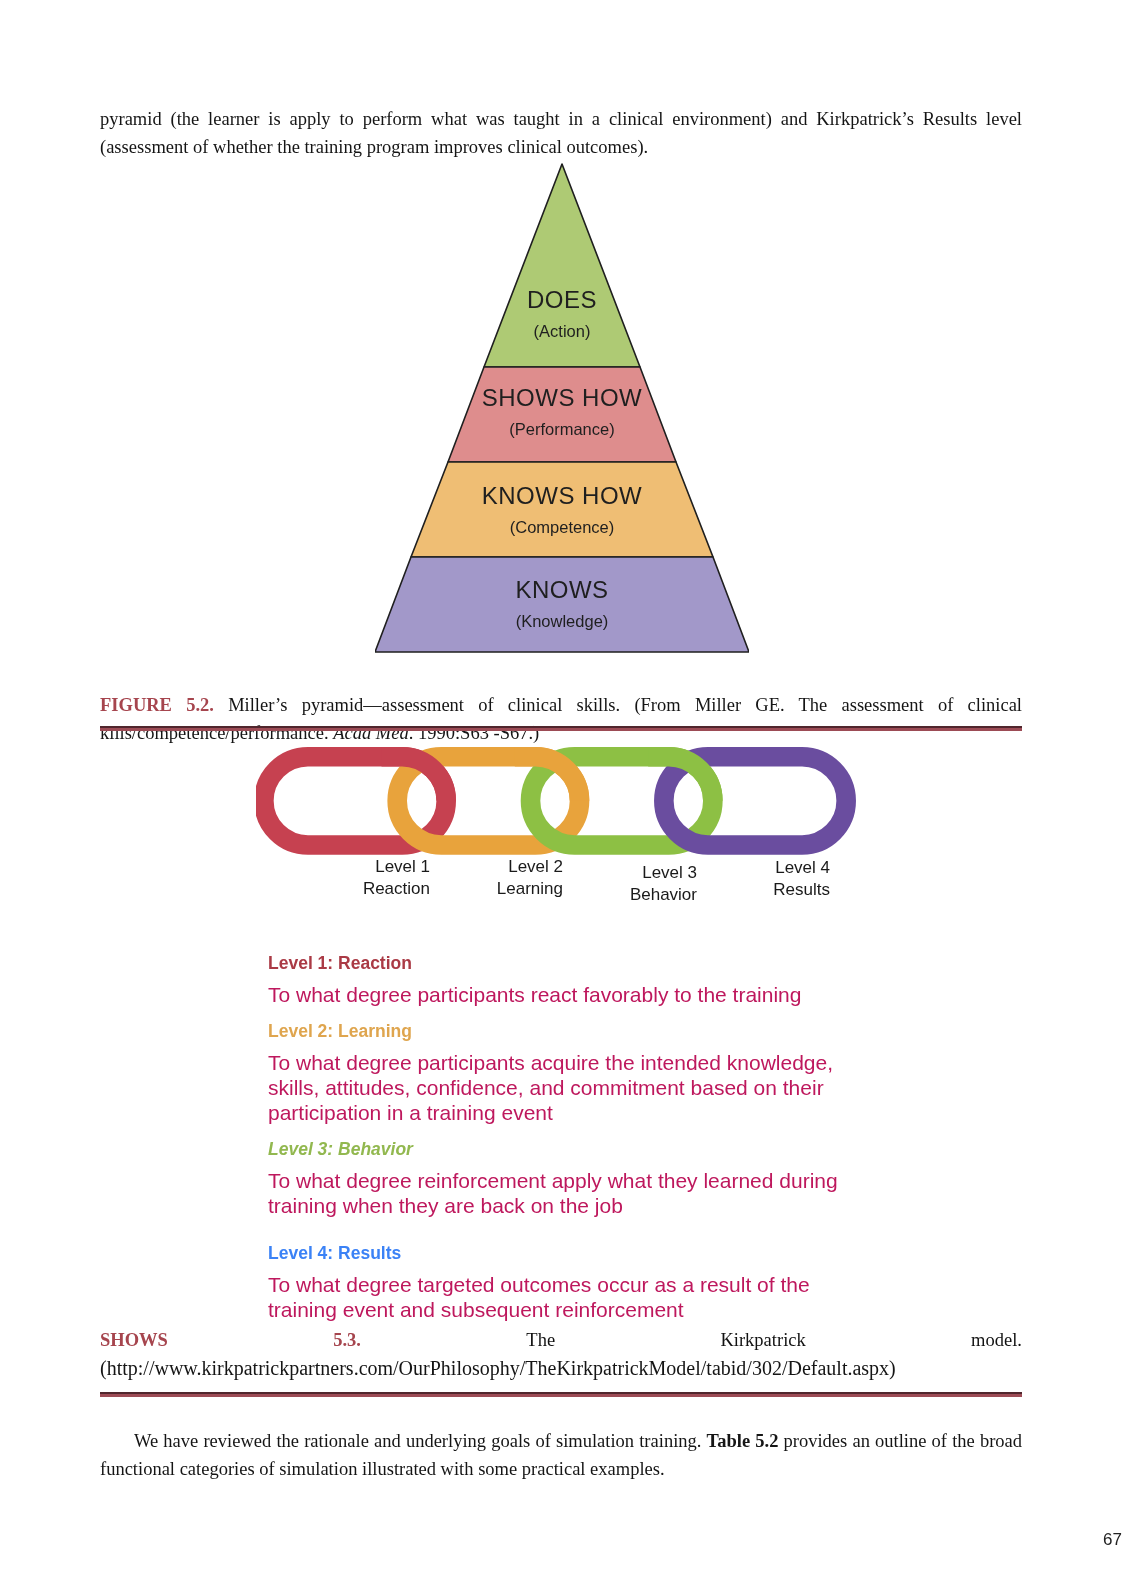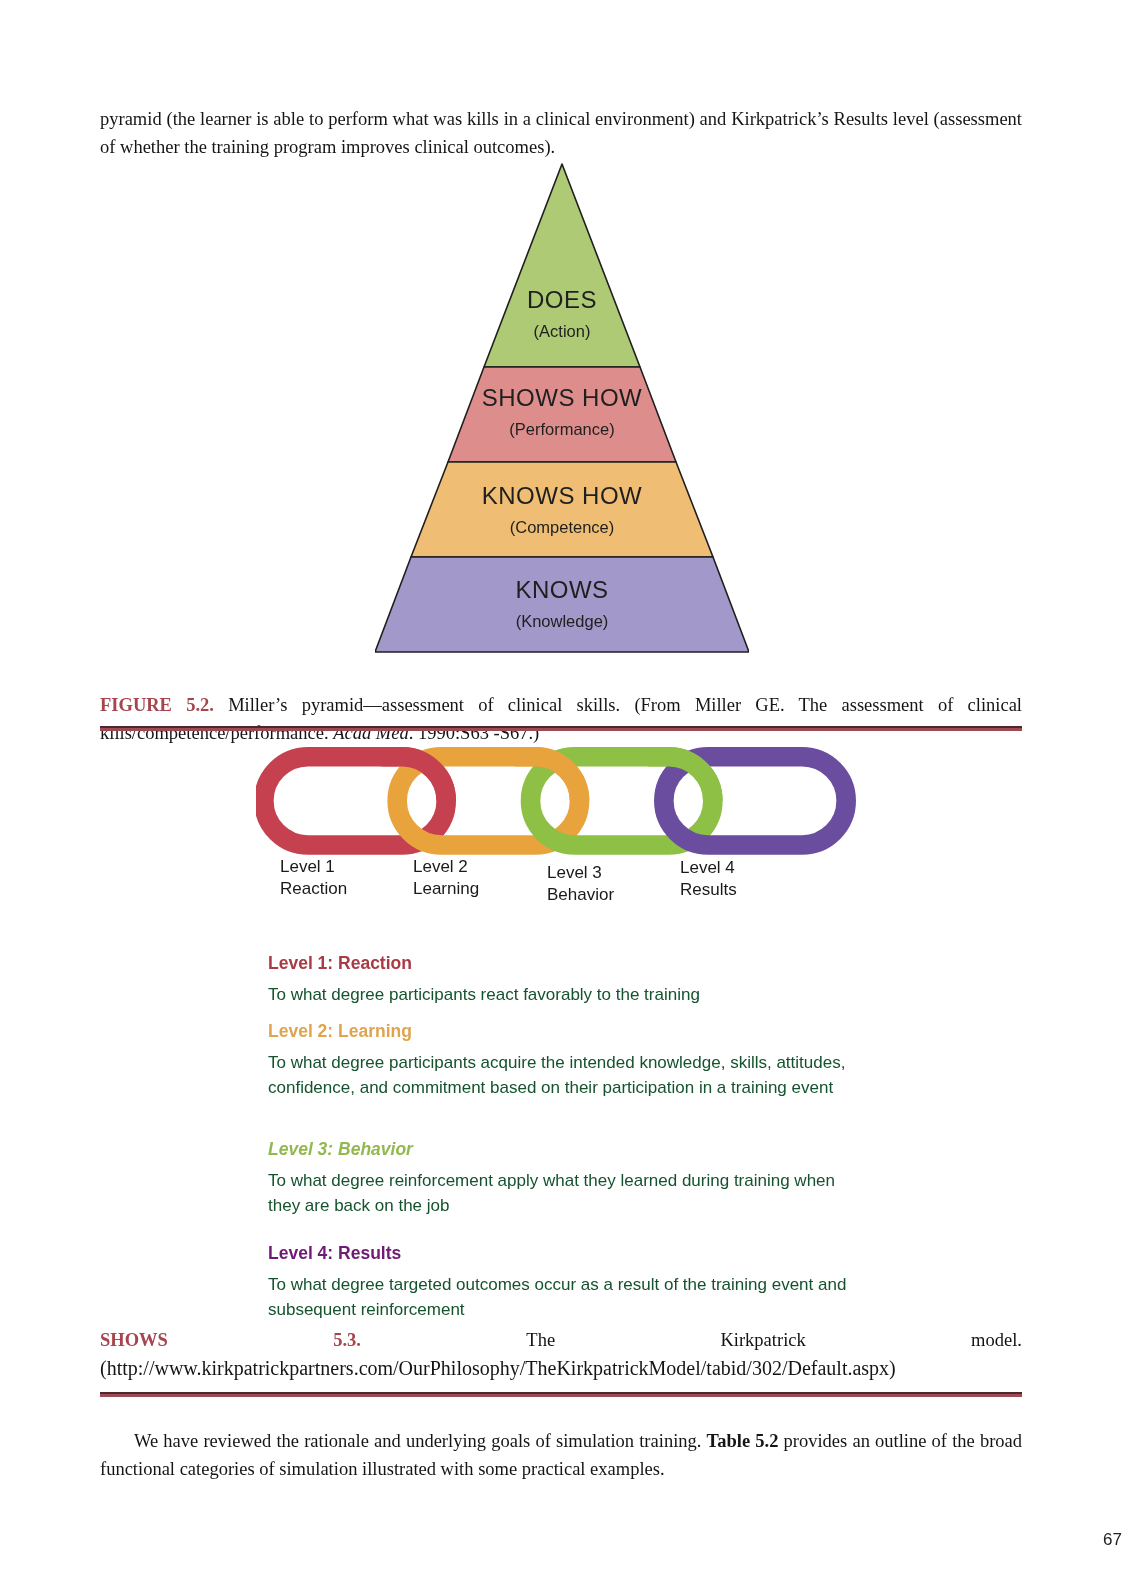--- a/index.html
+++ b/index.html
@@ -21,43 +21,43 @@
   .pyramid-wrap svg{display:block;width:100%;height:100%;}
   .pyr-band{stroke:#1f1f1f;stroke-width:1.6;stroke-linejoin:round;}
   .pt-main{font-family:"Liberation Sans",sans-serif;font-size:24px;fill:#1f1f1f;letter-spacing:.5px;}
   .pt-sub{font-family:"Liberation Sans",sans-serif;font-size:16.5px;fill:#1f1f1f;}
 
   
   .chain-wrap{position:absolute;left:256px;top:743px;width:600px;}
   .chain-wrap svg{display:block;width:100%;}
   .chain-link{fill:none;stroke-width:20;}
   .chain-weave{fill:none;stroke-width:20;stroke-linecap:butt;}
-  .chain-label{position:absolute;width:150px;text-align:left;
+  .chain-label{position:absolute;width:150px;text-align:right;
                font-family:"Liberation Sans",sans-serif;font-size:17px;line-height:22px;color:#1a1a1a;}
   .chain-label span{display:block;}
 
   
   .lv-block{position:absolute;left:268px;width:600px;font-family:"Liberation Sans",sans-serif;}
   .lv-head{font-size:17.5px;font-weight:bold;line-height:22px;margin:0 0 8px 0;}
-  .lv-body{font-size:17px;line-height:25px;margin:0;color:#14532d;}
+  .lv-body{font-size:21px;line-height:25px;margin:0;color:#be185d;}
 
   
   .cap53-line1{position:absolute;left:100px;width:922px;display:flex;justify-content:space-between;
                font-size:18.5px;line-height:28px;}
   .cap53-url{position:absolute;left:100px;width:922px;font-size:20px;line-height:28px;color:#151515;}
 
   .page-num{position:absolute;left:0;top:1530px;width:100%;text-align:right;
             font-family:"Liberation Sans",sans-serif;font-size:17px;color:#222;}
 </style>
 </head>
 <body>
 
 <div class="page">
 
-  <p class="serif-block" style="top:86px;">pyramid (the learner is able to perform what was kills in a clinical environment) and Kirkpatrick’s Results level (assessment of whether the training program improves clinical outcomes).</p>
+  <p class="serif-block" style="top:86px;">pyramid (the learner is apply to perform what was taught in a clinical environment) and Kirkpatrick’s Results level (assessment of whether the training program improves clinical outcomes).</p>
 
   <div class="pyramid-wrap">
     <svg viewBox="0 0 374 490">
       <polygon class="pyr-band" points="187,1 265,204 109,204" fill="#aeca74"></polygon>
       <polygon class="pyr-band" points="109,204 265,204 301,299 73,299" fill="#de8d8d"></polygon>
       <polygon class="pyr-band" points="73,299 301,299 338,394 36,394" fill="#efbe74"></polygon>
       <polygon class="pyr-band" points="36,394 338,394 374,489 0,489" fill="#a298c9"></polygon>
 
       <text class="pt-main" x="187" y="145" text-anchor="middle">DOES</text>
       <text class="pt-sub" x="187" y="174" text-anchor="middle">(Action)</text>
@@ -112,21 +112,21 @@
   </div>
   <div class="lv-block" style="top:1020px;">
     <p class="lv-head" style="color: rgb(223, 165, 78);">Level 2: Learning</p>
     <p class="lv-body">To what degree participants acquire the intended knowledge, skills, attitudes, confidence, and commitment based on their participation in a training event</p>
   </div>
   <div class="lv-block" style="top:1138px;">
     <p class="lv-head" style="color: rgb(146, 184, 79); font-style: italic;">Level 3: Behavior</p>
     <p class="lv-body">To what degree reinforcement apply what they learned during training when they are back on the job</p>
   </div>
   <div class="lv-block" style="top:1242px;">
-    <p class="lv-head" style="color: #701a75;">Level 4: Results</p>
+    <p class="lv-head" style="color: #3b82f6;">Level 4: Results</p>
     <p class="lv-body">To what degree targeted outcomes occur as a result of the training event and subsequent reinforcement</p>
   </div>
 
   <div class="cap53-line1" style="top:1326px;">
     <span class="fig-label" style="color: rgb(166, 69, 78);">SHOWS</span>
     <span class="fig-label" style="color: rgb(166, 69, 78);">5.3.</span>
     <span>The</span>
     <span>Kirkpatrick</span>
     <span>model.</span>
   </div>

